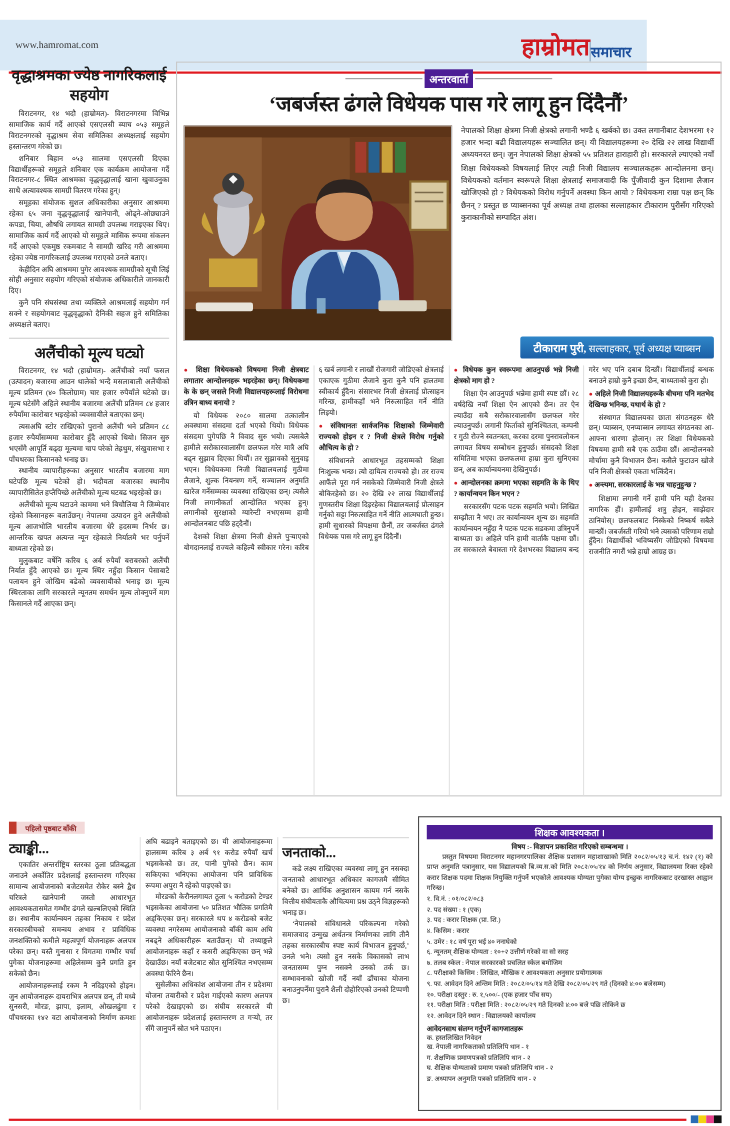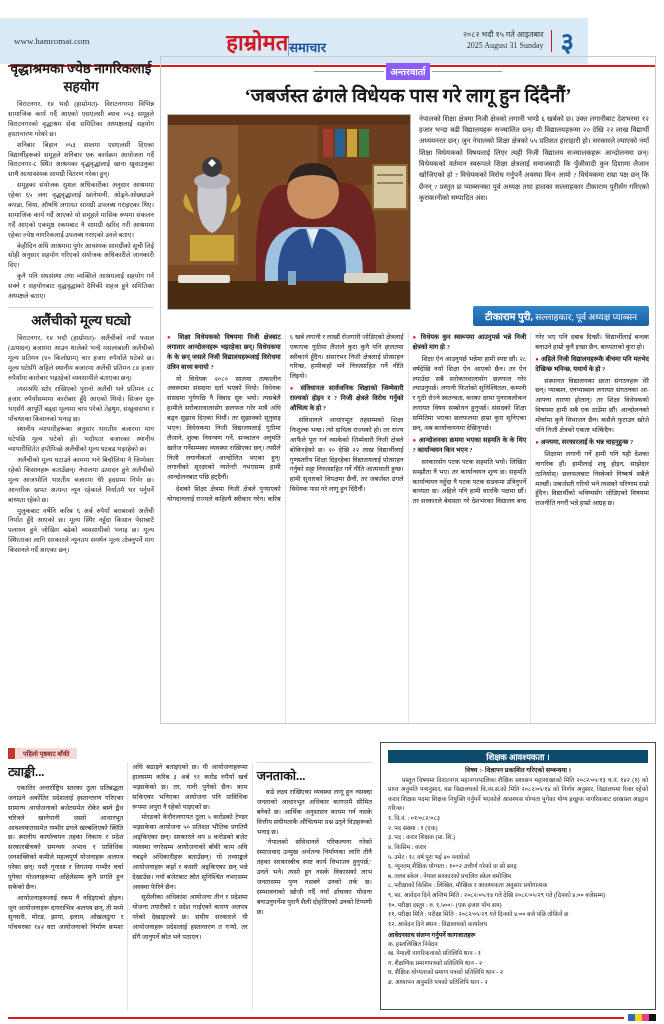--- a/index.html
+++ b/index.html
@@ -24,21 +24,21 @@
   
   main { position:absolute; left:8px; top:56px; width:648px; height:668px; display:flex; gap:6px; }
   .leftcol { width:146px; height:668px; overflow:hidden; }
   .leftcol h2 { font-size:13.5px; text-align:center; line-height:1.3; margin:4px 0 4px; }
   .leftcol .body p { font-size:6.6px; line-height:1.5; text-align:justify; text-indent:9px; margin-bottom:1px; }
   .divider { border-top:1px solid #cfcfcf; margin:6px 0 4px; }
 
   .interview { width:496px; height:668px; border:1px solid #c9c9c9; padding:4px 6px; position:relative; overflow:hidden; }
   .badge-row { display:flex; align-items:center; justify-content:center; margin-top:2px; }
   .badge-row .hline { width:70px; height:0; border-top:1px solid #9b9b9b; }
-  .badge { background:#8b5cf6; color:#fff; font-size:9.5px; font-weight:bold; padding:2px 4px; margin:0 2px; }
+  .badge { background:#4c1d95; color:#fff; font-size:9.5px; font-weight:bold; padding:2px 4px; margin:0 2px; }
   .interview h1 { font-size:19px; text-align:center; margin:5px 0 6px; line-height:1.2; white-space:nowrap; }
   .lead { display:flex; gap:8px; height:212px; }
   .photo { width:244px; height:196px; flex:0 0 auto; border:1px solid #b5b5b5; background:#7a4a26; overflow:hidden; }
   .lead-right { width:236px; display:flex; flex-direction:column; }
   .intro { font-size:7px; font-weight:normal; line-height:1.62; text-align:justify; }
   .byline { margin-top:auto; align-self:flex-end; background:linear-gradient(#2f86c8,#1b5fa6); color:#fff;
     font-size:9px; padding:3px 12px; border-radius:2px; white-space:nowrap; }
   .byline b { font-size:10px; }
   .qa { margin-top:6px; height:408px; column-count:4; column-gap:9px; column-rule:1px solid #e3e3e3; overflow:hidden; }
   .qa p { font-size:6.5px; line-height:1.52; text-align:justify; margin-bottom:2px; }
@@ -55,21 +55,21 @@
   .flow { display:contents; }
   .cont-title { font-size:12.5px; margin:1px 0 3px; }
   .cont-title.second { margin-top:6px; border-top:1px solid #d8d8d8; padding-top:4px; }
   .cols p { font-size:6.5px; line-height:1.52; text-align:justify; text-indent:9px; margin-bottom:1px; }
 
   .notice { width:276px; height:268px; border:1.5px solid #4a4a4a; padding:4px 7px; overflow:hidden; background:#fff; }
   .n-head { display:flex; align-items:center; gap:7px; justify-content:center; }
   .n-logo { width:26px; height:26px; flex:0 0 auto; }
   .n-school { font-size:12.5px; font-weight:bold; text-align:center; line-height:1.15; }
   .n-addr { font-size:7.5px; text-align:center; }
-  .n-bar { background:#0c4a6e; color:#fff; text-align:center; font-size:8.5px; font-weight:bold; padding:1px 0; margin:3px 0 2px; }
+  .n-bar { background:#4c1d95; color:#fff; text-align:center; font-size:8.5px; font-weight:bold; padding:1px 0; margin:3px 0 2px; }
   .n-subject { text-align:center; font-size:6.4px; font-weight:bold; margin-bottom:1px; }
   .n-body { font-size:6.2px; line-height:1.5; text-align:justify; text-indent:14px; margin-bottom:1px; }
   .n-items div { font-size:6.2px; line-height:1.55; }
   .n-docs-title { font-size:6.3px; font-weight:bold; margin-top:1px; }
 
   
   .bottomline { position:absolute; left:8px; top:1014px; width:648px; display:flex; align-items:center; }
   .bottomline .line { flex:1; border-top:2px solid #e0181f; }
   .cmyk { display:flex; margin-left:4px; }
   .cmyk i { width:7px; height:7px; display:inline-block; }
@@ -80,27 +80,20 @@
 <body>
 
 <div class="page">
 
   <header class="topbar">
     <span class="site">www.hamromat.com</span>
     <div class="masthead">
       <span class="m-main">हाम्रोमत</span>
       <span class="m-div"></span>
       <span class="m-sub">समाचार</span>
-    </div>
-    <div class="datebox">
-      <div class="dates">
-        <div>२०८२ भदौ १५ गते आइतबार</div>
-        <div>2025 August 31 Sunday</div>
-      </div>
-      <div class="pageno">३</div>
     </div>
   </header>
   <div class="rule-red"></div>
 
   <main>
     <aside class="leftcol">
       <article>
         <h2>वृद्धाश्रमका ज्येष्ठ नागरिकलाई सहयोग</h2>
         <div class="body">
 

